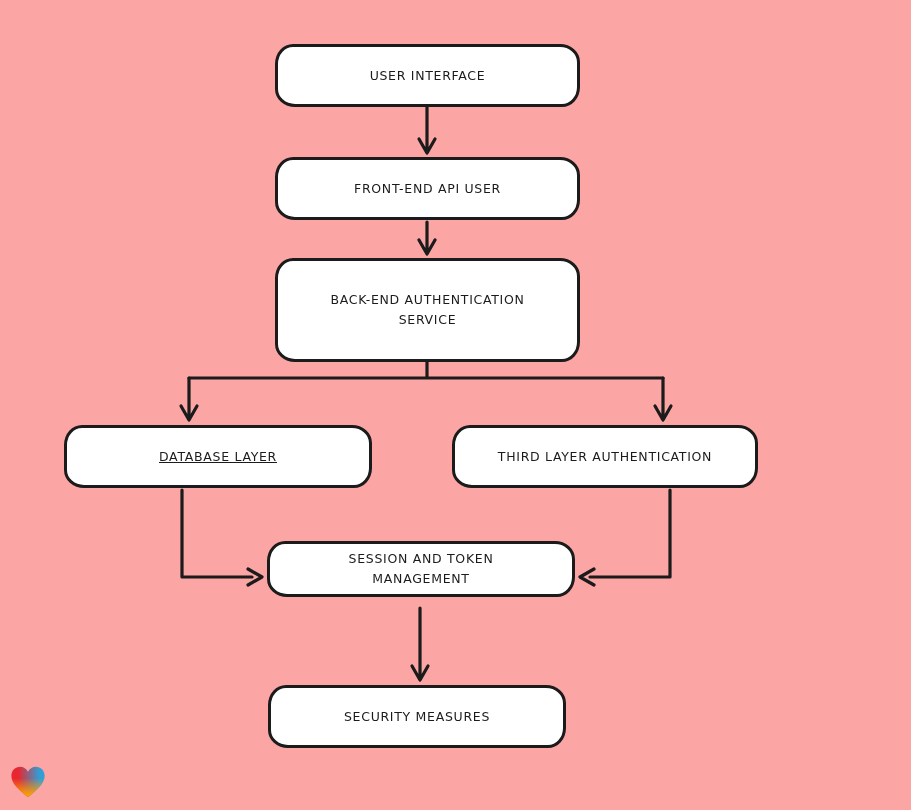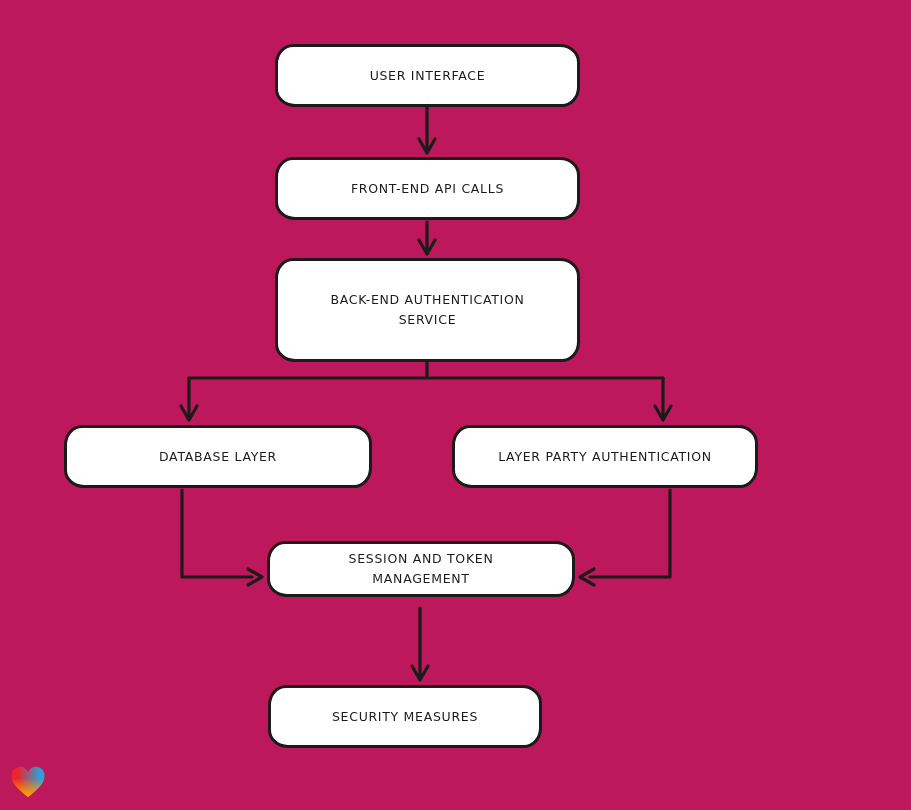--- a/index.html
+++ b/index.html
@@ -3,21 +3,21 @@
 <meta charset="utf-8">
 <style>
   html, body {
     margin: 0; padding: 0;
     background: #ffffff;
     font-family: "DejaVu Sans", "Liberation Sans", sans-serif;
   }
   .canvas {
     position: relative;
     width: 911px; height: 810px;
-    background: #be185d;
+    background: #fca5a5;
     overflow: hidden;
   }
   .edges {
     position: absolute; left: 0; top: 0;
     width: 911px; height: 810px;
     pointer-events: none;
   }
   .node {
     position: absolute;
     box-sizing: border-box;
@@ -29,24 +29,24 @@
     padding: 0 12px;
     color: #1b1b1b;
     font-size: 12.5px;
     letter-spacing: 0.7px;
     line-height: 1.6;
     white-space: pre-line;
   }
   #n-user-interface      { left: 275px; top:  44px; width: 305px; height: 63px; }
   #n-front-end-api       { left: 275px; top: 157px; width: 305px; height: 63px; }
   #n-back-end-auth       { left: 275px; top: 258px; width: 305px; height: 104px; }
-  #n-database-layer      { left:  64px; top: 425px; width: 308px; height: 63px; }
+  #n-database-layer      { left:  64px; top: 425px; width: 308px; height: 63px; text-decoration: underline; }
   #n-third-party-auth    { left: 452px; top: 425px; width: 306px; height: 63px; }
   #n-session-token       { left: 267px; top: 541px; width: 308px; height: 56px; }
-  #n-security-measures   { left: 268px; top: 685px; width: 274px; height: 63px; }
+  #n-security-measures   { left: 268px; top: 685px; width: 298px; height: 63px; }
   .logo {
     position: absolute;
     left: 9px; top: 761px;
     width: 38px; height: 40px;
     display: block;
     filter: blur(0.4px);
     cursor: pointer;
   }
   .logo svg { width: 100%; height: 100%; display: block; }
 </style>
@@ -66,34 +66,34 @@
       <path d="M670 490 V577 H590 M594 569 L580 577 L594 585"></path>
       <path d="M420 608 V678 M412 666 L420 680 L428 666"></path>
     </g>
   </svg>
 
   <div class="node" id="n-user-interface">
     <span>USER INTERFACE</span>
   </div>
 
   <div class="node" id="n-front-end-api">
-    <span>FRONT-END API CALLS</span>
+    <span>FRONT-END API USER</span>
   </div>
 
   <div class="node" id="n-back-end-auth">
     <span>BACK-END AUTHENTICATION
 SERVICE</span>
   </div>
 
   <div class="node" id="n-database-layer">
     <span>DATABASE LAYER</span>
   </div>
 
   <div class="node" id="n-third-party-auth">
-    <span>LAYER PARTY AUTHENTICATION</span>
+    <span>THIRD LAYER AUTHENTICATION</span>
   </div>
 
   <div class="node" id="n-session-token">
     <span>SESSION AND TOKEN
 MANAGEMENT</span>
   </div>
 
   <div class="node" id="n-security-measures">
     <span>SECURITY MEASURES</span>
   </div>

